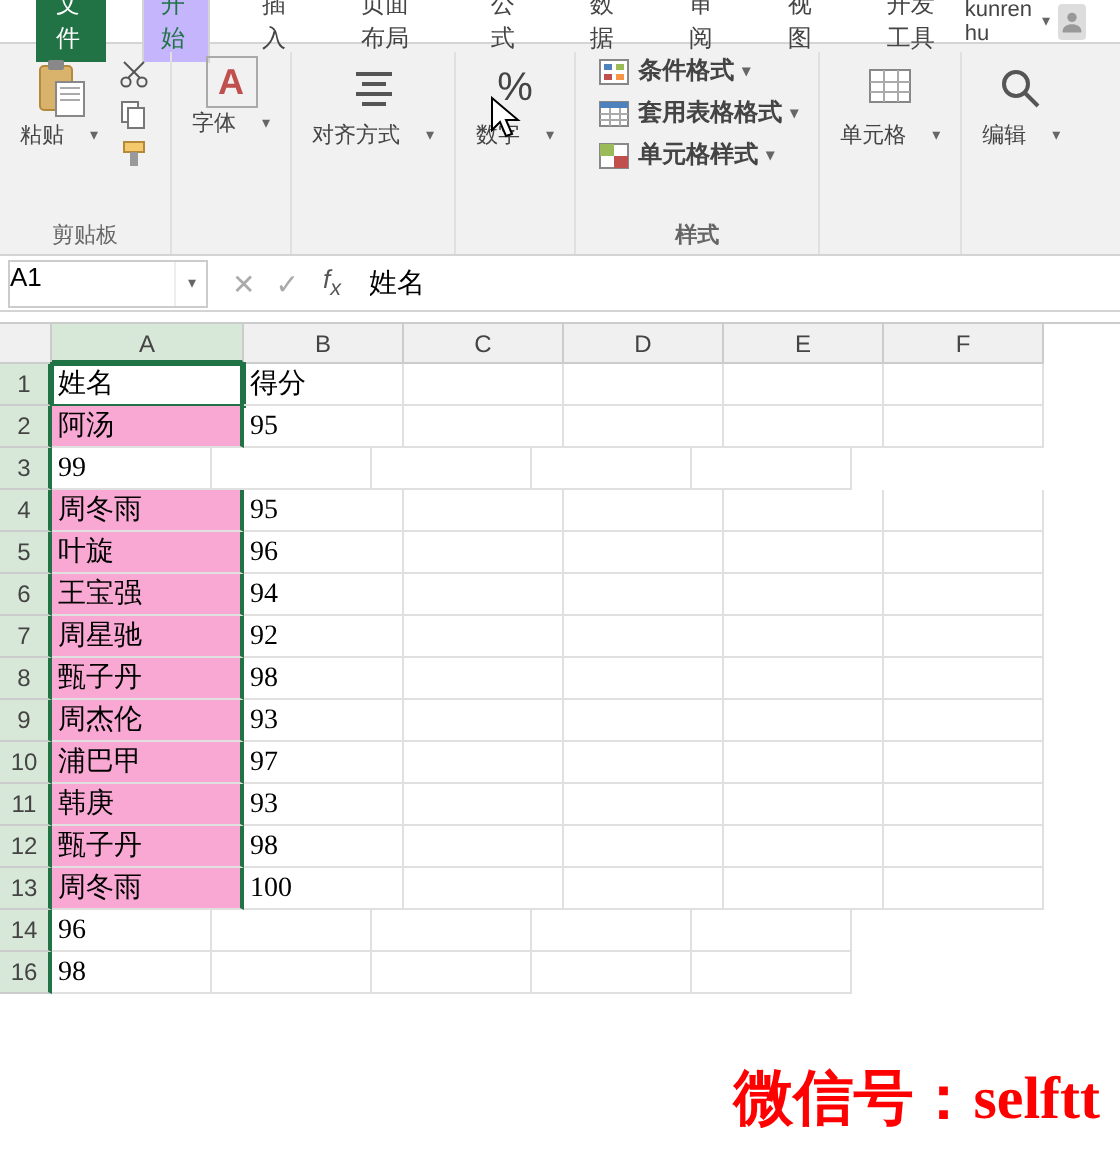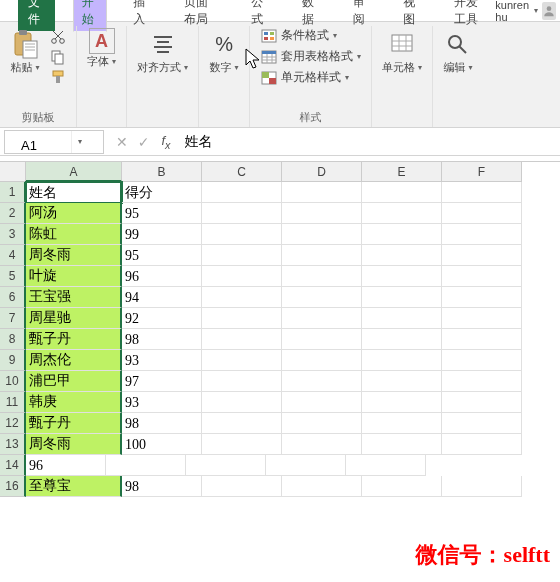--- a/index.html
+++ b/index.html
@@ -3,43 +3,43 @@
 <meta charset="utf-8">
 <style>
 * { box-sizing: border-box; margin: 0; padding: 0; }
 body { font-family: "Microsoft YaHei", Arial, sans-serif; font-size: 12px; background: #fff; width: 560px; height: 582px; overflow: hidden; position: relative; }
 
 
 .ribbon-tabs { display: flex; height: 22px; background: #fff; border-bottom: 1px solid #d4d4d4; align-items: center; }
 .ribbon-tab { padding: 3px 8px; color: #444; cursor: pointer; font-size: 12px; margin-left: 18px; }
 .ribbon-tab.file { background: #217346; color: #fff; padding: 3px 10px; }
 .ribbon-tab.active { background: #c4b5fd; border: 1px solid #d4d4d4; border-bottom: 1px solid #f1f1f1; margin-bottom: -1px; color: #217346; }
-.ribbon-user { margin-left: auto; display: flex; align-items: center; padding-right: 4px; color: #444; font-size: 11px; }
+.ribbon-user { margin-left: auto; display: flex; align-items: center; padding-right: 17px; color: #444; font-size: 11px; }
 .user-avatar { width: 18px; height: 18px; background: #ddd; border-radius: 2px; margin-left: 4px; display: flex; align-items: center; justify-content: center; }
 .user-avatar svg { width: 14px; height: 14px; fill: #999; }
 
 
 .ribbon-body { display: flex; background: #f1f1f1; height: 106px; border-bottom: 1px solid #d4d4d4; padding-top: 4px; }
 .ribbon-group { display: flex; flex-direction: column; align-items: center; padding: 0 6px; border-right: 1px solid #e0e0e0; }
 .ribbon-group-content { flex: 1; display: flex; align-items: flex-start; gap: 2px; }
 .ribbon-group-label { font-size: 11px; color: #666; padding: 2px 0; }
 .big-btn { display: flex; flex-direction: column; align-items: center; padding: 2px 4px; cursor: pointer; }
 .big-btn .icon-box { width: 30px; height: 32px; display: flex; align-items: center; justify-content: center; }
-.big-btn .lbl { font-size: 11px; color: #444; display: flex; align-items: center; gap: 2px; justify-content: center; }
+.big-btn .lbl { font-size: 11px; color: #444; display: flex; align-items: center; gap: 12px; justify-content: center; }
 .small-btn-col { display: flex; flex-direction: column; gap: 2px; padding: 2px; }
 .small-btn { width: 20px; height: 18px; display: flex; align-items: center; justify-content: center; cursor: pointer; }
 .dd { font-size: 8px; color: #666; margin-left: 1px; }
 
 .styles-col { display: flex; flex-direction: column; gap: 2px; }
 .style-row { display: flex; align-items: center; gap: 3px; padding: 1px 4px; cursor: pointer; font-size: 12px; color: #444; }
 .style-row .si { width: 18px; height: 16px; display: flex; align-items: center; justify-content: center; }
 
 
 .formula-row { display: flex; height: 28px; border-bottom: 1px solid #d4d4d4; align-items: center; background: #fff; }
-.name-box { width: 100px; height: 24px; border: 1px solid #ccc; margin-left: 4px; display: flex; align-items: flex-end; padding: 0 16px; font-size: 13px; }
+.name-box { width: 100px; height: 24px; border: 1px solid #ccc; margin-left: 4px; display: flex; align-items: flex-start; padding: 0 0; font-size: 13px; }
 .name-box .nb-dd { margin-left: auto; display:flex; align-items:center; justify-content:center; width:16px; height:100%; border-left:1px solid #eee; cursor:pointer; }
 .fbar-btns { display: flex; gap: 10px; padding: 0 12px; color: #aaa; font-size: 14px; }
 .fbar-btn { cursor: pointer; }
 .fx { font-style: italic; color: #555; font-size: 13px; padding-right: 8px; }
 .formula-input { flex: 1; border: none; outline: none; font-size: 14px; font-family: SimSun, serif; padding-left: 6px; }
 
 
 .grid-gap { height: 6px; background: #fff; border-bottom: 1px solid #ccc; }
 
 
@@ -51,25 +51,25 @@
 .grid-row { display: flex; height: 21px; }
 .row-h { width: 26px; background: #f0f0f0; border-right: 1px solid #ccc; border-bottom: 1px solid #ccc; text-align: center; font-size: 12px; color: #444; line-height: 21px; }
 .row-h.sel { background: #d8e8d8; border-right: 2px solid #217346; }
 .cell { border-right: 1px solid #e0e0e0; border-bottom: 1px solid #e0e0e0; padding: 0 3px; font-size: 14px; font-family: SimSun, serif; line-height: 21px; overflow: hidden; white-space: nowrap; }
 .c-A { width: 96px; }
 .c-B { width: 80px; }
 .c-C { width: 80px; }
 .c-D { width: 80px; }
 .c-E { width: 80px; }
 .c-F { width: 80px; }
-.selrange { background: #bef264; font-family: Liberation Mono, monospace; }
+.selrange { background: #f9a8d4; }
 .active-cell { background: #fff; outline: 2px solid #217346; outline-offset: -1px; }
 .col-A-border { border-right: 2px solid #217346; }
 
-.watermark { position: absolute; right: 10px; bottom: 12px; color: #ff0000; font-size: 22px; font-weight: bold; font-family: SimSun, serif; }
+.watermark { position: absolute; right: 10px; bottom: 12px; color: #ff0000; font-size: 30px; font-weight: bold; font-family: SimSun, serif; }
 
 
 .cursor { position: absolute; left: 245px; top: 48px; pointer-events: none; }
 </style>
 </head>
 <body>
 
 <div class="ribbon-tabs">
   <div class="ribbon-tab file">文件</div>
   <div class="ribbon-tab active">开始</div>
@@ -177,21 +177,21 @@
         <div class="icon-box" style="font-size:20px;color:#444;">%</div>
         <div class="lbl">
             <span>数字</span>
             <span class="dd">▾</span>
           </div>
       </div>
     </div>
     <div class="ribbon-group-label">&nbsp;</div>
   </div>
 
-  <div class="ribbon-group" style="min-width:118px;">
+  <div class="ribbon-group" style="min-width:118px;font-weight:bold;">
     <div class="ribbon-group-content">
       <div class="styles-col">
         <div class="style-row">
           <div class="si">
               <svg width="16" height="14" viewBox="0 0 16 14">
                 <rect x="1" y="1" width="14" height="12" fill="#fff" stroke="#888"></rect>
                 <rect x="3" y="3" width="4" height="3" fill="#4f81bd"></rect>
                 <rect x="9" y="3" width="4" height="3" fill="#9bbb59"></rect>
                 <rect x="3" y="8" width="4" height="3" fill="#c0504d"></rect>
                 <rect x="9" y="8" width="4" height="3" fill="#f79646"></rect>
@@ -311,21 +311,20 @@
         <div class="row-h sel">2</div>
         <div class="cell c-A col-A-border selrange">阿汤</div>
         <div class="cell c-B">95</div>
         <div class="cell c-C"></div>
         <div class="cell c-D"></div>
         <div class="cell c-E"></div>
         <div class="cell c-F"></div>
       </div>
       <div class="grid-row">
         <div class="row-h sel">3</div>
-        <div class="cell c-A col-A-border selrange">陈虹</div>
         <div class="cell c-B">99</div>
         <div class="cell c-C"></div>
         <div class="cell c-D"></div>
         <div class="cell c-E"></div>
         <div class="cell c-F"></div>
       </div>
       <div class="grid-row">
         <div class="row-h sel">4</div>
         <div class="cell c-A col-A-border selrange">周冬雨</div>
         <div class="cell c-B">95</div>
@@ -418,21 +417,20 @@
       <div class="grid-row">
         <div class="row-h sel">14</div>
         <div class="cell c-B">96</div>
         <div class="cell c-C"></div>
         <div class="cell c-D"></div>
         <div class="cell c-E"></div>
         <div class="cell c-F"></div>
       </div>
       <div class="grid-row">
         <div class="row-h sel">16</div>
-        <div class="cell c-A col-A-border selrange">至尊宝</div>
         <div class="cell c-B">98</div>
         <div class="cell c-C"></div>
         <div class="cell c-D"></div>
         <div class="cell c-E"></div>
         <div class="cell c-F"></div>
       </div>
     </div>
 </div>
 
 <div class="watermark">微信号：selftt</div>

